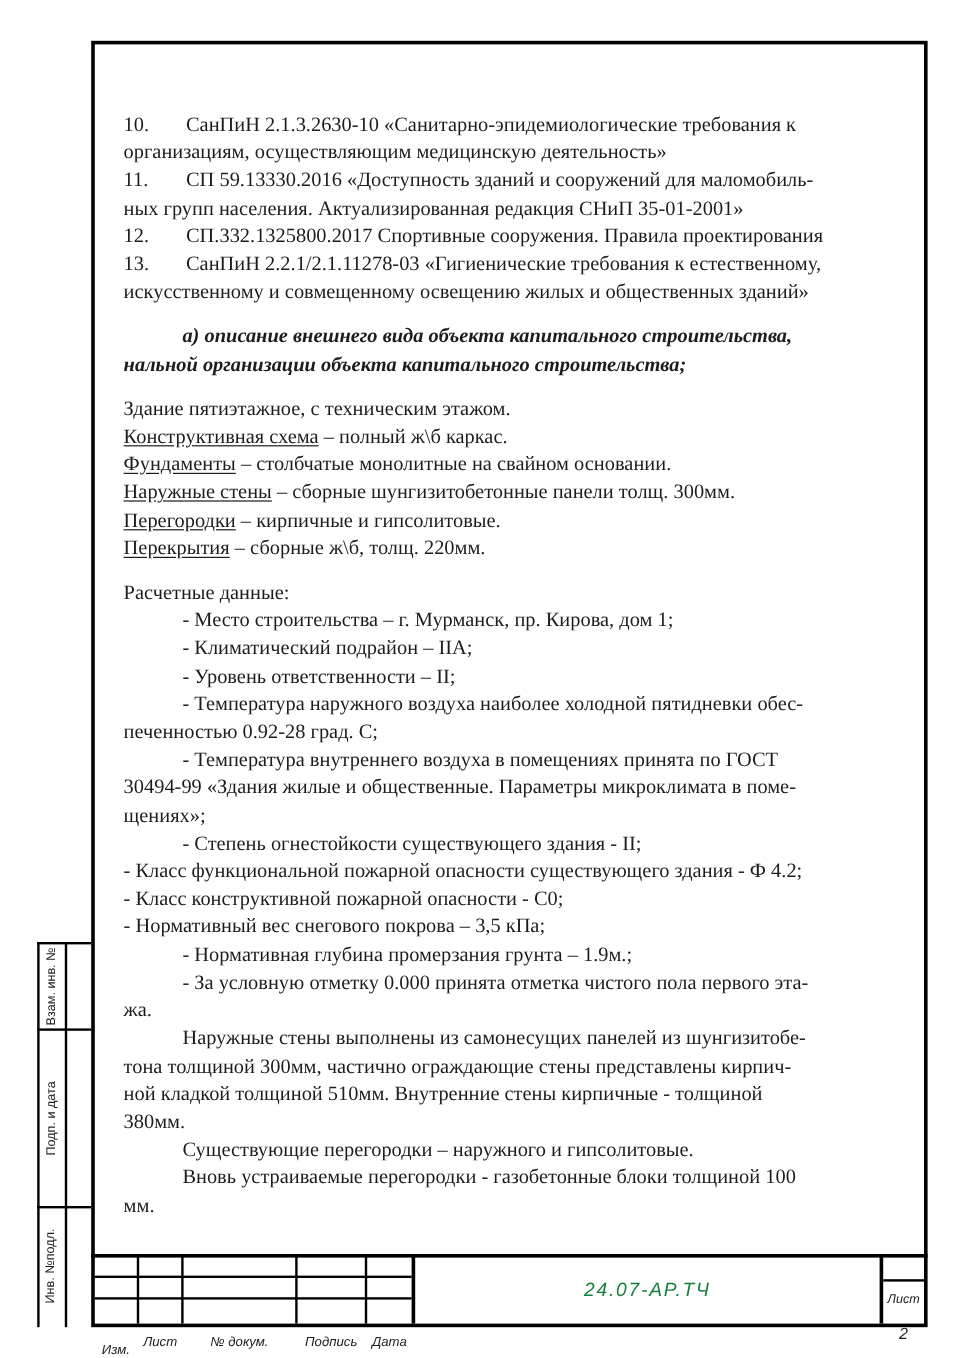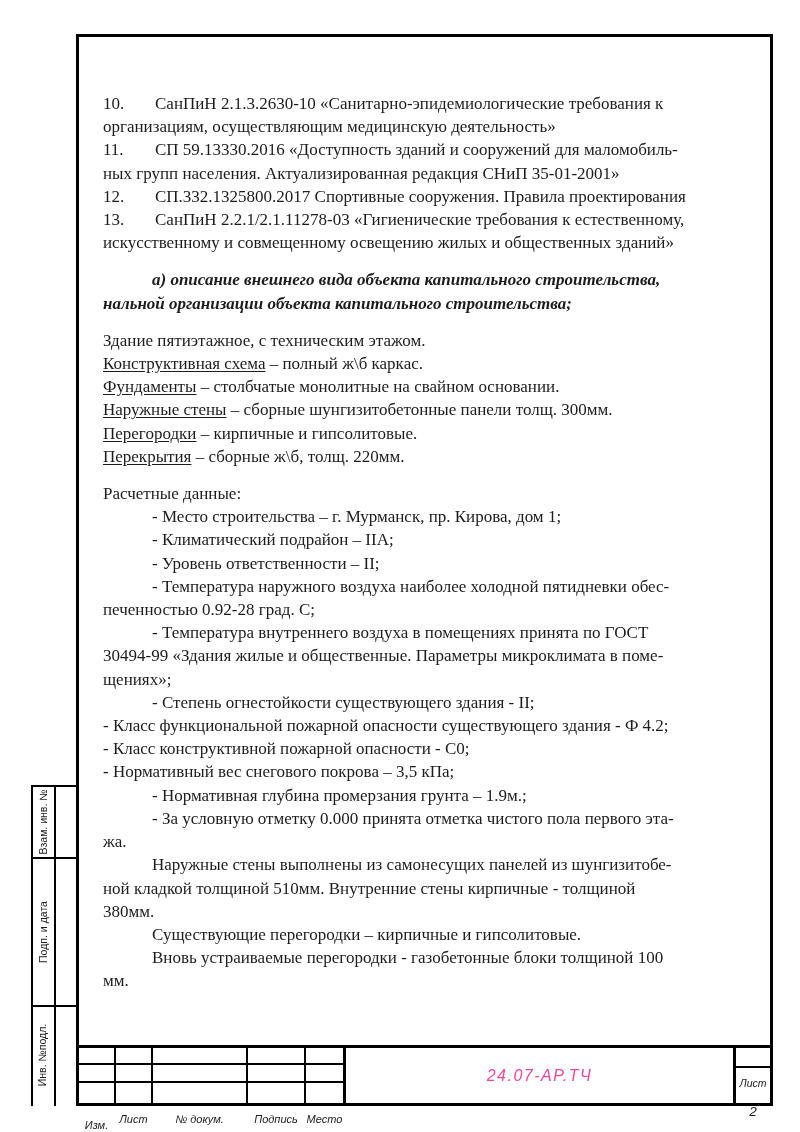--- a/index.html
+++ b/index.html
@@ -31,21 +31,21 @@
     font-family:"Liberation Sans",sans-serif;font-size:10.5px;color:#1c1c1c;
   }
   
   .tb-label{
     position:absolute;display:flex;align-items:center;justify-content:center;
     font-family:"Liberation Sans",sans-serif;font-style:italic;font-size:11px;color:#1c1c1c;margin-top:26px;
   }
   .docnum{
     position:absolute;display:flex;align-items:center;justify-content:center;
     font-family:"Liberation Sans",sans-serif;font-style:italic;font-size:16px;
-    letter-spacing:1.5px;color:#ec4899;
+    letter-spacing:1.5px;color:#15803d;
   }
   .sheetnum{font-size:13.5px;}
 </style>
 </head>
 <body>
 
 <div class="frame"></div>
 
 <div class="doc-body">
     <div class="line"><span class="num">10.</span>СанПиН 2.1.3.2630-10 «Санитарно-эпидемиологические требования к</div>
@@ -76,23 +76,24 @@
     <div class="line">30494-99 «Здания жилые и общественные. Параметры микроклимата в поме-</div>
     <div class="line">щениях»;</div>
     <div class="line indent">- Степень огнестойкости существующего здания - II;</div>
     <div class="line">- Класс функциональной пожарной опасности существующего здания - Ф 4.2;</div>
     <div class="line">- Класс конструктивной пожарной опасности - С0;</div>
     <div class="line">- Нормативный вес снегового покрова – 3,5 кПа;</div>
     <div class="line indent">- Нормативная глубина промерзания грунта – 1.9м.;</div>
     <div class="line indent">- За условную отметку 0.000 принята отметка чистого пола первого эта-</div>
     <div class="line">жа.</div>
     <div class="line indent">Наружные стены выполнены из самонесущих панелей из шунгизитобе-</div>
+    <div class="line">тона толщиной 300мм, частично ограждающие стены представлены кирпич-</div>
     <div class="line">ной кладкой толщиной 510мм. Внутренние стены кирпичные - толщиной</div>
     <div class="line">380мм.</div>
-    <div class="line indent">Существующие перегородки – кирпичные и гипсолитовые.</div>
+    <div class="line indent">Существующие перегородки – наружного и гипсолитовые.</div>
     <div class="line indent">Вновь устраиваемые перегородки - газобетонные блоки толщиной 100</div>
     <div class="line">мм.</div>
   </div>
 
 <div class="rule" style="left:31px;top:785px;width:2px;height:321px;"></div>
 <div class="rule" style="left:54px;top:785px;width:2px;height:321px;"></div>
 
 <div class="rule" style="left:31px;top:785px;width:45px;height:2px;"></div>
 <div class="rule" style="left:31px;top:857px;width:45px;height:2px;"></div>
 <div class="rule" style="left:31px;top:1005px;width:45px;height:2px;"></div>
@@ -120,19 +121,19 @@
 
   <div class="rule" style="left:79px;top:1063px;width:264px;height:1.5px;"></div>
   <div class="rule" style="left:79px;top:1081px;width:264px;height:1.5px;"></div>
 
   <div class="rule" style="left:736px;top:1066px;width:34px;height:1.5px;"></div>
 
   <div class="tb-label" style="left:79px;top:1083px;width:35px;height:32px;">Изм.</div>
   <div class="tb-label" style="left:116px;top:1083px;width:35px;height:20px;">Лист</div>
   <div class="tb-label" style="left:153px;top:1083px;width:93px;height:20px;">№ докум.</div>
   <div class="tb-label" style="left:248px;top:1083px;width:56px;height:20px;border-radius:10px;">Подпись</div>
-  <div class="tb-label" style="left:306px;top:1083px;width:37px;height:20px;">Место</div>
+  <div class="tb-label" style="left:306px;top:1083px;width:37px;height:20px;">Дата</div>
 
   <div class="docnum" style="left:346px;top:1048px;width:387px;height:55px;">24.07-АР.ТЧ</div>
 
   <div class="tb-label" style="left:736px;top:1047px;width:34px;height:19px;font-size:10.5px;">Лист</div>
   <div class="tb-label sheetnum" style="left:736px;top:1067px;width:34px;height:36px;">2</div>
 </div>
 
 </body></html>

